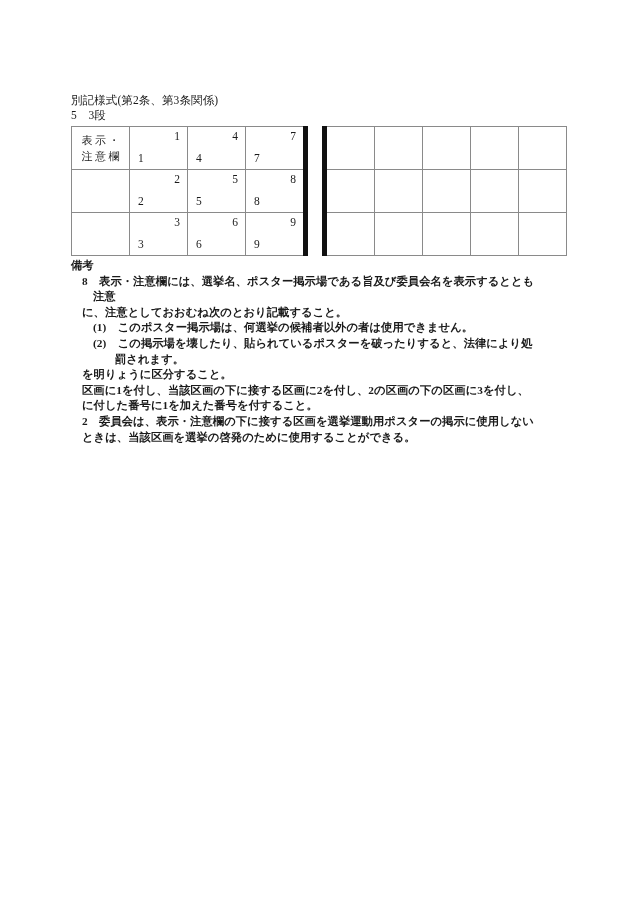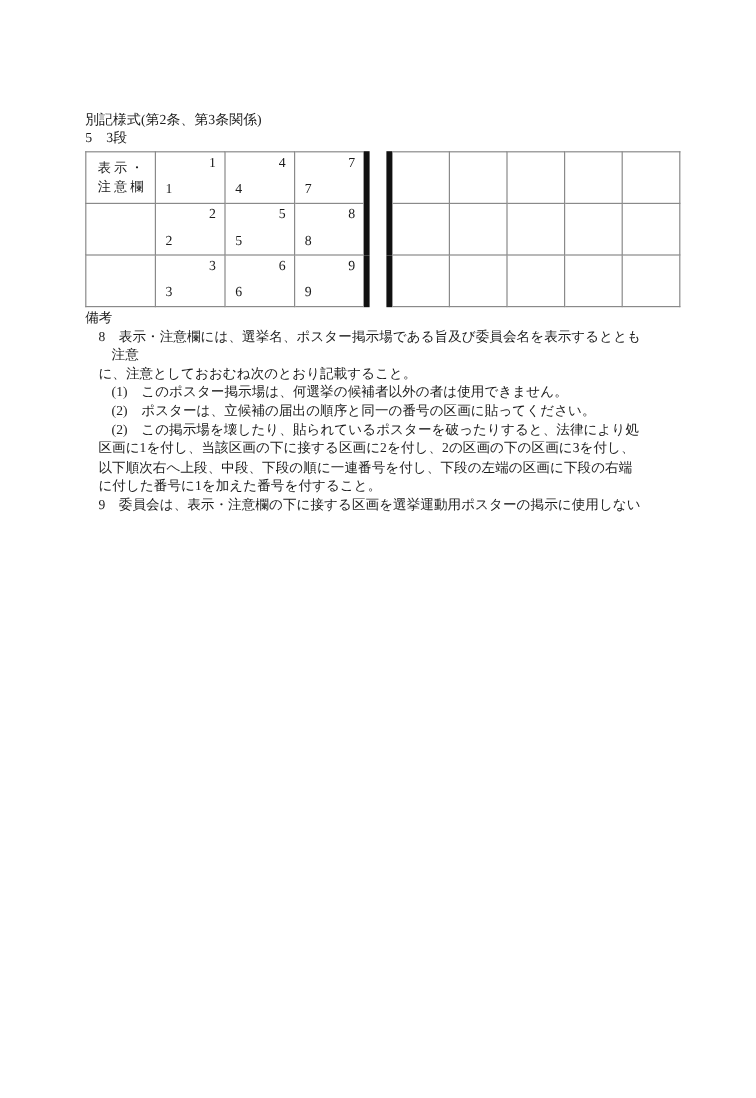--- a/index.html
+++ b/index.html
@@ -121,20 +121,21 @@
     left: 71px;
     top: 243px;
     width: 492px;
   }
   .note-line {
     font-size: 11.3px;
     line-height: 15.6px;
     white-space: pre-wrap;
     letter-spacing: 0.05px;
     text-align: justify;
+    font-weight: bold;
   }
   .ind-0  { padding-left: 0; }
   .ind-1  { padding-left: 11px; }
   .ind-2  { padding-left: 22px; }
   .ind-4  { padding-left: 44px; }
 </style>
 </head>
 <body>
 
 <div class="page">
@@ -229,22 +230,23 @@
 
   </div>
 
   <div class="notes">
     <div class="note-line ind-0">備考</div>
     <div id="notes-list">
         <div class="note-line ind-1">8　表示・注意欄には、選挙名、ポスター掲示場である旨及び委員会名を表示するととも</div>
         <div class="note-line ind-2">注意</div>
         <div class="note-line ind-1">に、注意としておおむね次のとおり記載すること。</div>
         <div class="note-line ind-2">(1)　このポスター掲示場は、何選挙の候補者以外の者は使用できません。</div>
-        <div class="note-line ind-2">(2)　ポスターは、立候補の届出の順序と同一の番号の区画に貼ってください。</div>
         <div class="note-line ind-2">(2)　この掲示場を壊したり、貼られているポスターを破ったりすると、法律により処</div>
+        <div class="note-line ind-4">罰されます。</div>
+        <div class="note-line ind-1">を明りょうに区分すること。</div>
         <div class="note-line ind-1">区画に1を付し、当該区画の下に接する区画に2を付し、2の区画の下の区画に3を付し、</div>
-        <div class="note-line ind-1">以下順次右へ上段、中段、下段の順に一連番号を付し、下段の左端の区画に下段の右端</div>
         <div class="note-line ind-1">に付した番号に1を加えた番号を付すること。</div>
-        <div class="note-line ind-1">9　委員会は、表示・注意欄の下に接する区画を選挙運動用ポスターの掲示に使用しない</div>
+        <div class="note-line ind-1">2　委員会は、表示・注意欄の下に接する区画を選挙運動用ポスターの掲示に使用しない</div>
+        <div class="note-line ind-1">ときは、当該区画を選挙の啓発のために使用することができる。</div>
       </div>
   </div>
 
 </div>
 
 </body></html>

